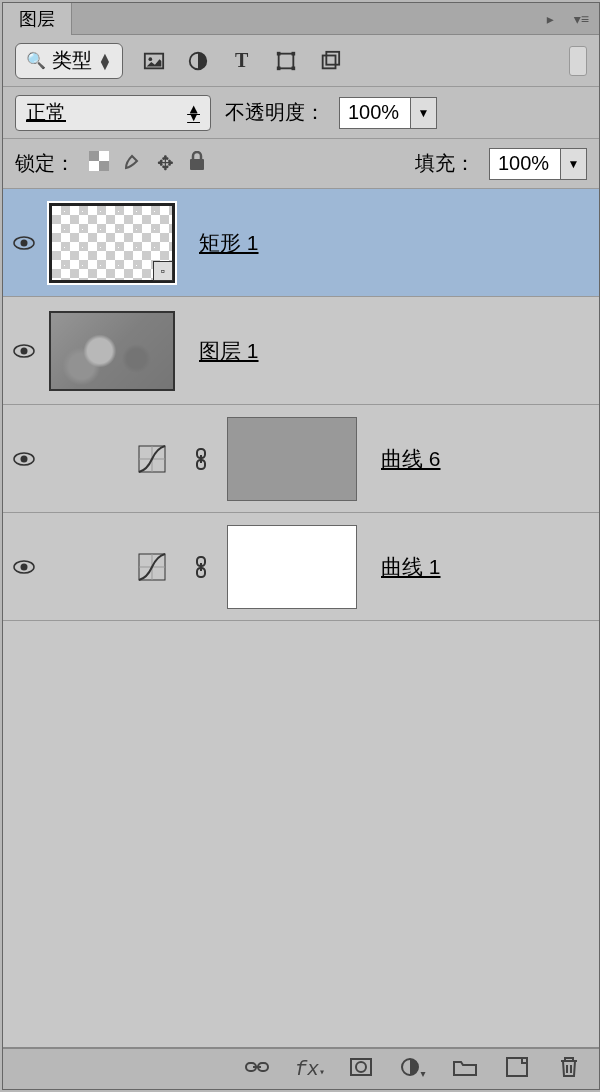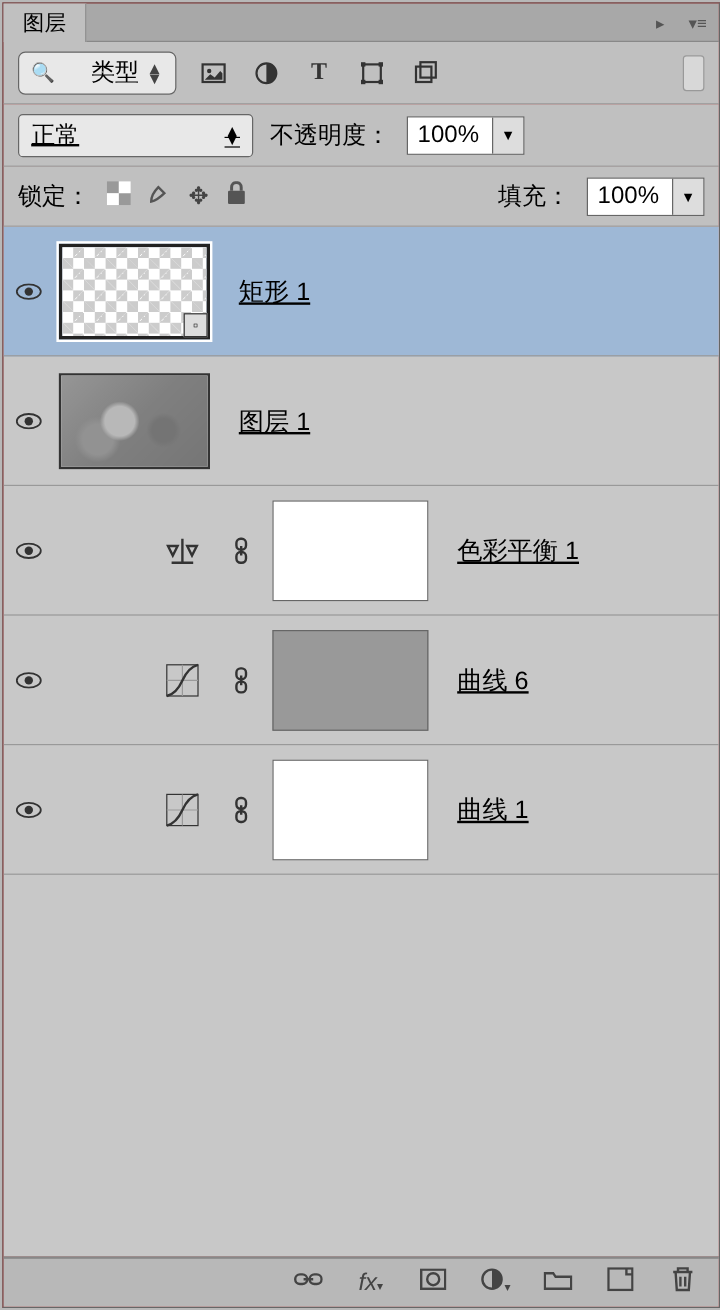--- a/index.html
+++ b/index.html
@@ -7,21 +7,21 @@
     .panel { background: #b91c1c; border: 1px solid #666; width: 598px; height: 1088px; margin: 2px; display: flex; flex-direction: column; }
     
     .tab-bar { display: flex; align-items: center; height: 32px; background: #a8a8a8; border-bottom: 1px solid #888; }
     .tab { padding: 6px 16px; background: #c0c0c0; font-size: 18px; border-right: 1px solid #888; height: 32px; display: flex; align-items: center; }
     .tab-spacer { flex: 1; }
     .menu-icon { padding: 4px 10px; font-size: 14px; color: #555; cursor: pointer; }
     
     .filter-bar { display: flex; align-items: center; height: 52px; background: #c0c0c0; padding: 0 12px; gap: 18px; border-bottom: 1px solid #999; }
     .filter-select { display: flex; align-items: center; background: #e8e8e8; border: 1px solid #666; border-radius: 6px; padding: 4px 10px; height: 36px; gap: 6px; cursor: pointer; }
     .filter-select .search-ico { font-size: 16px; }
-    .filter-select .label { font-size: 20px; font-weight: 500; margin-left: 24px; }
+    .filter-select .label { font-size: 20px; font-weight: 500; }
     .filter-select .arrows { font-size: 14px; line-height: 8px; color: #444; }
     .filter-icon { width: 26px; height: 26px; display: flex; align-items: center; justify-content: center; font-size: 20px; color: #333; cursor: pointer; }
     .square-slot { width: 18px; height: 30px; background: #d8d8d8; border: 1px solid #999; border-radius: 3px; margin-left: auto; }
     
     .opacity-bar { display: flex; align-items: center; height: 52px; background: #c0c0c0; padding: 0 12px; gap: 14px; border-bottom: 1px solid #999; }
     .mode-select { display: flex; align-items: center; justify-content: space-between; background: #e8e8e8; border: 1px solid #666; border-radius: 4px; padding: 4px 10px; height: 36px; width: 196px; font-size: 20px; cursor: pointer; text-decoration: underline; }
     .opacity-label { font-size: 20px; }
     .pct-box { display: flex; align-items: flex-start; border: 1px solid #666; height: 32px; }
     .pct-val { background: #fff; padding: 2px 8px; font-size: 20px; min-width: 70px; height: 30px; display: inline-flex; align-items: center; }
     .pct-arrow { background: #ddd; width: 26px; height: 30px; display: flex; align-items: center; justify-content: center; border-left: 1px solid #666; cursor: pointer; font-size: 12px; }
@@ -184,43 +184,20 @@
               <ellipse cx="11" cy="7" rx="10" ry="6" fill="none" stroke="#333" stroke-width="1.5"></ellipse>
               <circle cx="11" cy="7" r="3.5" fill="#333"></circle>
             </svg></div>
         </div>
       <div class="thumb-wrap">
           <div class="img-thumb emboss"></div>
         </div>
       <span class="layer-name">图层 1</span>
     </div>
 
-    <div class="layer-row">
-      <div class="vis-col">
-          <div class="eye"><svg viewBox="0 0 22 14">
-              <ellipse cx="11" cy="7" rx="10" ry="6" fill="none" stroke="#333" stroke-width="1.5"></ellipse>
-              <circle cx="11" cy="7" r="3.5" fill="#333"></circle>
-            </svg></div>
-        </div>
-      <div class="adj-indent"></div>
-      <div class="adj-icon">
-        <svg width="34" height="28" viewBox="0 0 34 28">
-            <path d="M17 4v20M8 24h18M5 10h8l-4 8zM21 10h8l-4 8z" fill="none" stroke="#333" stroke-width="2"></path>
-          </svg>
-      </div>
-      <div class="link-icon">
-        <svg width="18" height="24" viewBox="0 0 18 24">
-            <rect x="5" y="2" width="8" height="9" rx="3.5" fill="none" stroke="#333" stroke-width="2"></rect>
-            <rect x="5" y="13" width="8" height="9" rx="3.5" fill="none" stroke="#333" stroke-width="2"></rect>
-            <line x1="9" y1="8" x2="9" y2="16" stroke="#333" stroke-width="2"></line>
-          </svg>
-      </div>
-      <div class="mask-thumb"></div>
-      <span class="layer-name">色彩平衡 1</span>
-    </div>
 
     <div class="layer-row">
       <div class="vis-col">
           <div class="eye"><svg viewBox="0 0 22 14">
               <ellipse cx="11" cy="7" rx="10" ry="6" fill="none" stroke="#333" stroke-width="1.5"></ellipse>
               <circle cx="11" cy="7" r="3.5" fill="#333"></circle>
             </svg></div>
         </div>
       <div class="adj-indent"></div>
       <div class="adj-icon">
@@ -272,21 +249,21 @@
   </div>
 
   <div class="bottom-bar">
     <span class="bottom-icon">
       <svg width="24" height="18" viewBox="0 0 24 18">
           <rect x="1" y="5" width="10" height="8" rx="4" fill="none" stroke="#444" stroke-width="2"></rect>
           <rect x="13" y="5" width="10" height="8" rx="4" fill="none" stroke="#444" stroke-width="2"></rect>
           <line x1="8" y1="9" x2="16" y2="9" stroke="#444" stroke-width="2"></line>
         </svg>
     </span>
-    <span class="bottom-icon" style="font-style:italic;font-family:Liberation Sans, sans-serif">fx<span style="font-size:10px;font-style:normal">▾</span></span>
+    <span class="bottom-icon" style="font-style:italic;font-family:Liberation Mono, monospace">fx<span style="font-size:10px;font-style:normal">▾</span></span>
     <span class="bottom-icon">
       <svg width="22" height="18" viewBox="0 0 22 18">
           <rect x="1" y="1" width="20" height="16" fill="none" stroke="#444" stroke-width="2"></rect>
           <circle cx="11" cy="9" r="5" fill="none" stroke="#444" stroke-width="2"></circle>
         </svg>
     </span>
     <span class="bottom-icon">
       <svg width="20" height="20" viewBox="0 0 20 20">
           <circle cx="10" cy="10" r="8" fill="none" stroke="#444" stroke-width="2"></circle>
           <path d="M10 2a8 8 0 010 16V2z" fill="#444"></path>

